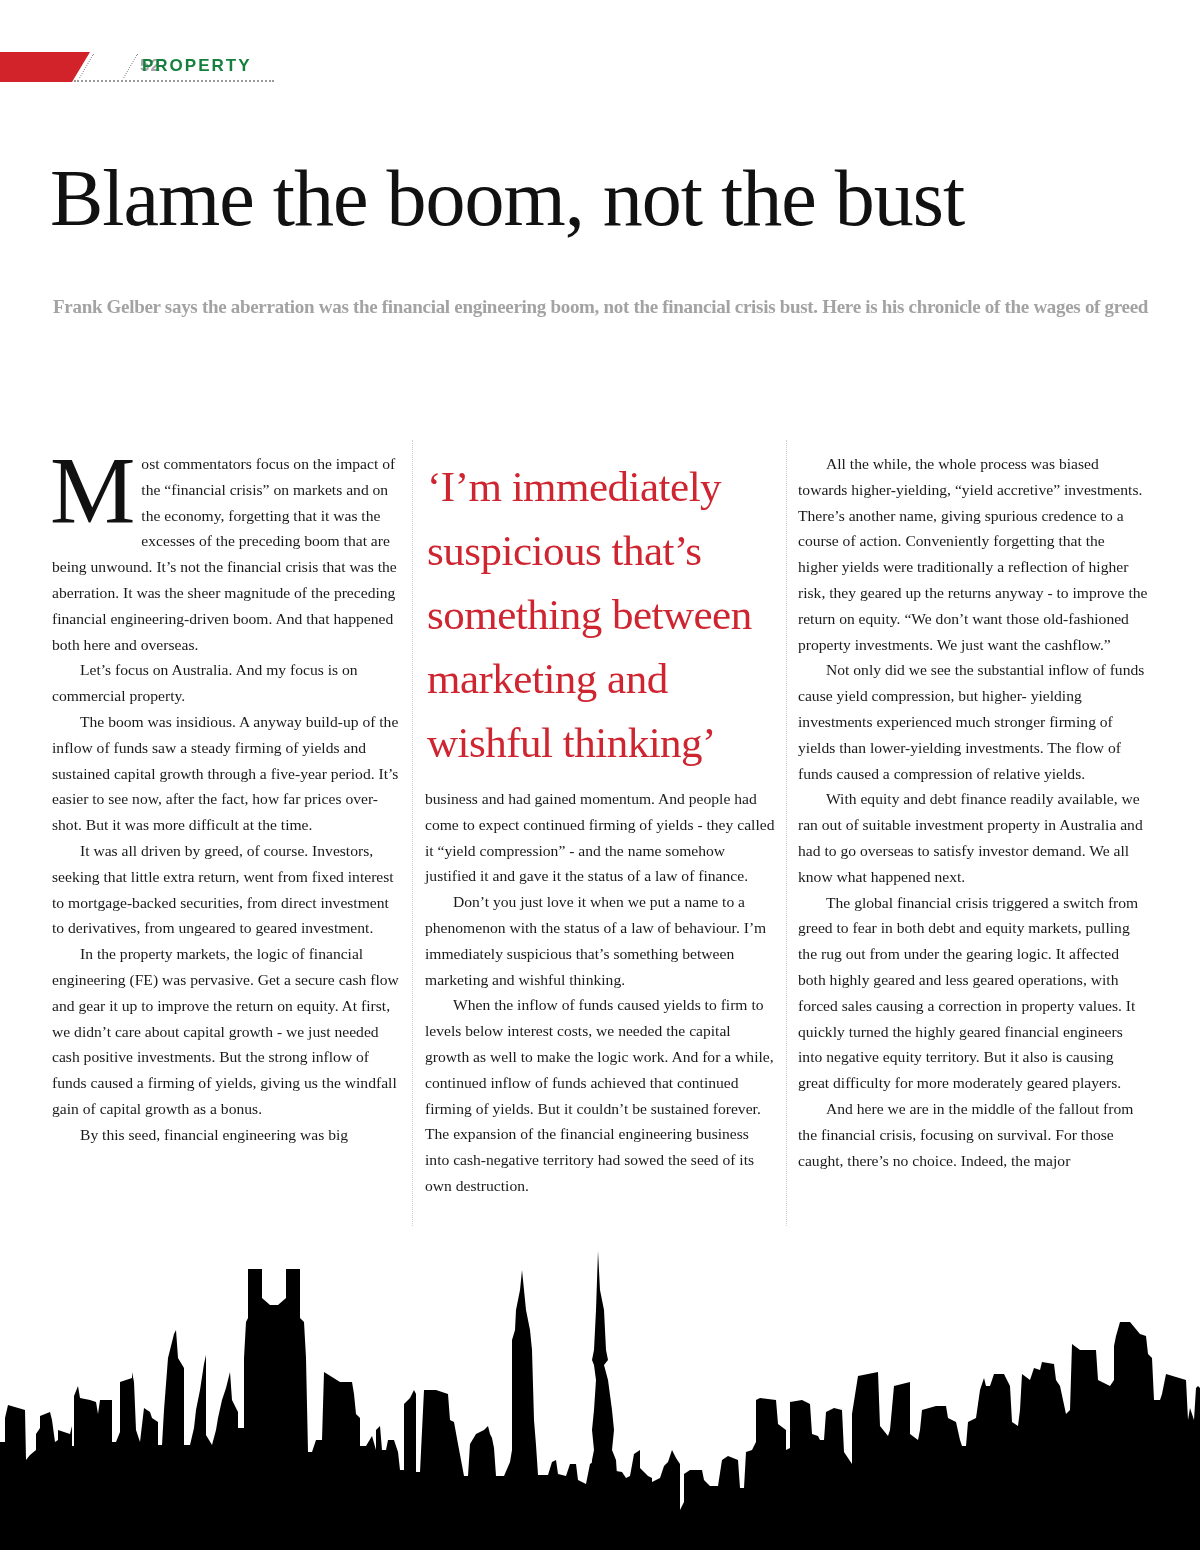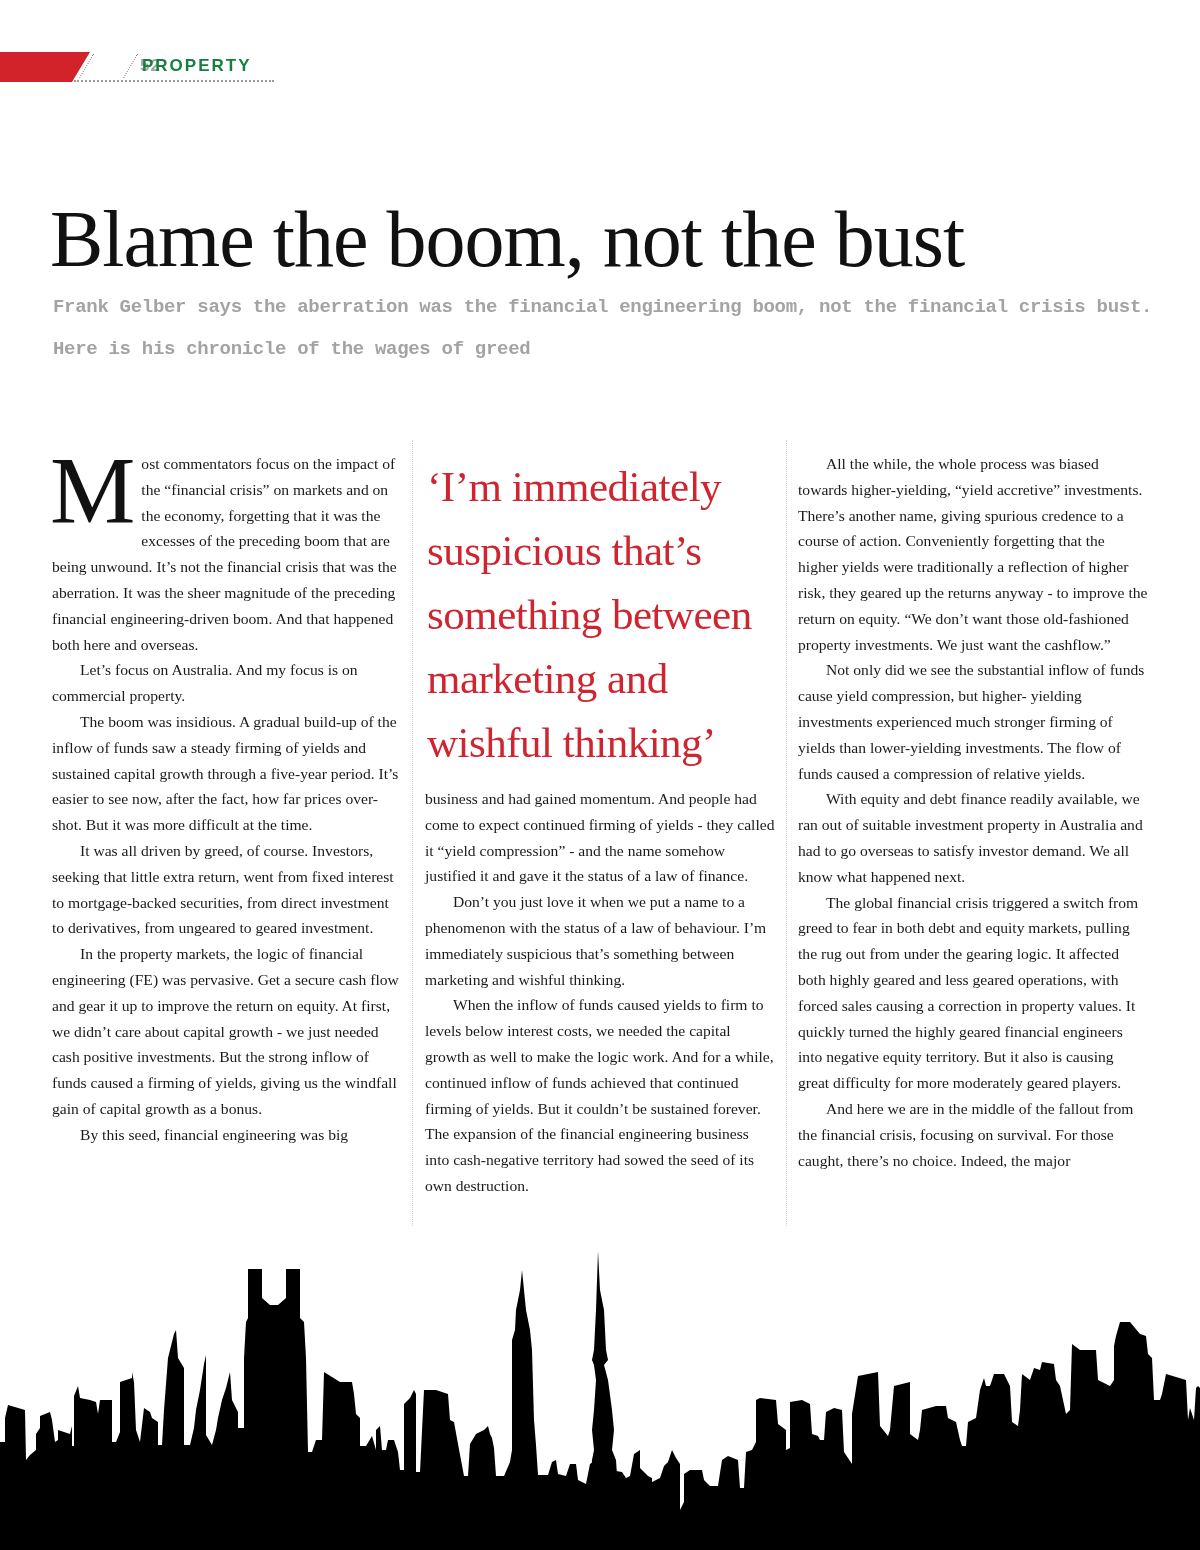--- a/index.html
+++ b/index.html
@@ -31,27 +31,26 @@
     position: absolute; left: 74px; top: 28px; width: 200px; height: 2px;
     border-top: 2px dotted #9a9a9a;
   }
 
   
   .headline {
     position: absolute; left: 50px; top: 158px;
     font-family: "Liberation Serif", "DejaVu Serif", serif;
     font-size: 80px; font-weight: normal; color: #111; letter-spacing: -1px;
     line-height: 1;
-    margin-top: 41px;
   }
 
   
   .standfirst {
     position: absolute; left: 53px; top: 286px; width: 1100px;
-    font-family: Liberation Mono, monospace;
+    font-family: Liberation Serif, serif;
     font-weight: bold; font-size: 19px; color: #a3a3a3; line-height: 42px;
     letter-spacing: -0.3px;
   }
 
   
   .column { position: absolute; top: 451px; font-size: 15.6px; line-height: 25.8px; color: #1a1a1a; }
   .col1 { left: 52px; width: 352px; }
   .col2 { left: 425px; width: 350px; top: 786px; }
   .col3 { left: 798px; width: 350px; }
   .column p { text-indent: 28px; text-align: left; }
@@ -90,21 +89,21 @@
 <h1 class="headline">Blame the boom, not the bust</h1>
 
 <p class="standfirst">Frank Gelber says the aberration was the financial engineering boom, not the financial crisis bust. Here is his chronicle of the wages of greed</p>
 
 <div class="divider d1"></div>
 <div class="divider d2"></div>
 
 <div class="column col1">
   <p class="first"><span class="dropcap">M</span><span>ost commentators focus on the impact of the “financial crisis” on markets and on the economy, forgetting that it was the excesses of the preceding boom that are being unwound. It’s not the financial crisis that was the aberration. It was the sheer magnitude of the preceding financial engineering-driven boom. And that happened both here and overseas.</span></p>
   <p>Let’s focus on Australia. And my focus is on commercial property.</p>
-  <p>The boom was insidious. A gradual build-up of the inflow of funds saw a steady firming of yields and sustained capital growth through a five-year period. It’s easier to see now, after the fact, how far prices over-shot. But it was more difficult at the time.</p>
+  <p>The boom was insidious. A anyway build-up of the inflow of funds saw a steady firming of yields and sustained capital growth through a five-year period. It’s easier to see now, after the fact, how far prices over-shot. But it was more difficult at the time.</p>
   <p>It was all driven by greed, of course. Investors, seeking that little extra return, went from fixed interest to mortgage-backed securities, from direct investment to derivatives, from ungeared to geared investment.</p>
   <p>In the property markets, the logic of financial engineering (FE) was pervasive. Get a secure cash flow and gear it up to improve the return on equity. At first, we didn’t care about capital growth - we just needed cash positive investments. But the strong inflow of funds caused a firming of yields, giving us the windfall gain of capital growth as a bonus.</p>
   <p>By this seed, financial engineering was big</p>
 </div>
 
 <blockquote class="pullquote">‘I’m immediately suspicious that’s something between marketing and wishful thinking’</blockquote>
 
 <div class="column col2">
   <p class="first">business and had gained momentum. And people had come to expect continued firming of yields - they called it “yield compression” - and the name somehow justified it and gave it the status of a law of finance.</p>
   <p>Don’t you just love it when we put a name to a phenomenon with the status of a law of behaviour. I’m immediately suspicious that’s something between marketing and wishful thinking.</p>

